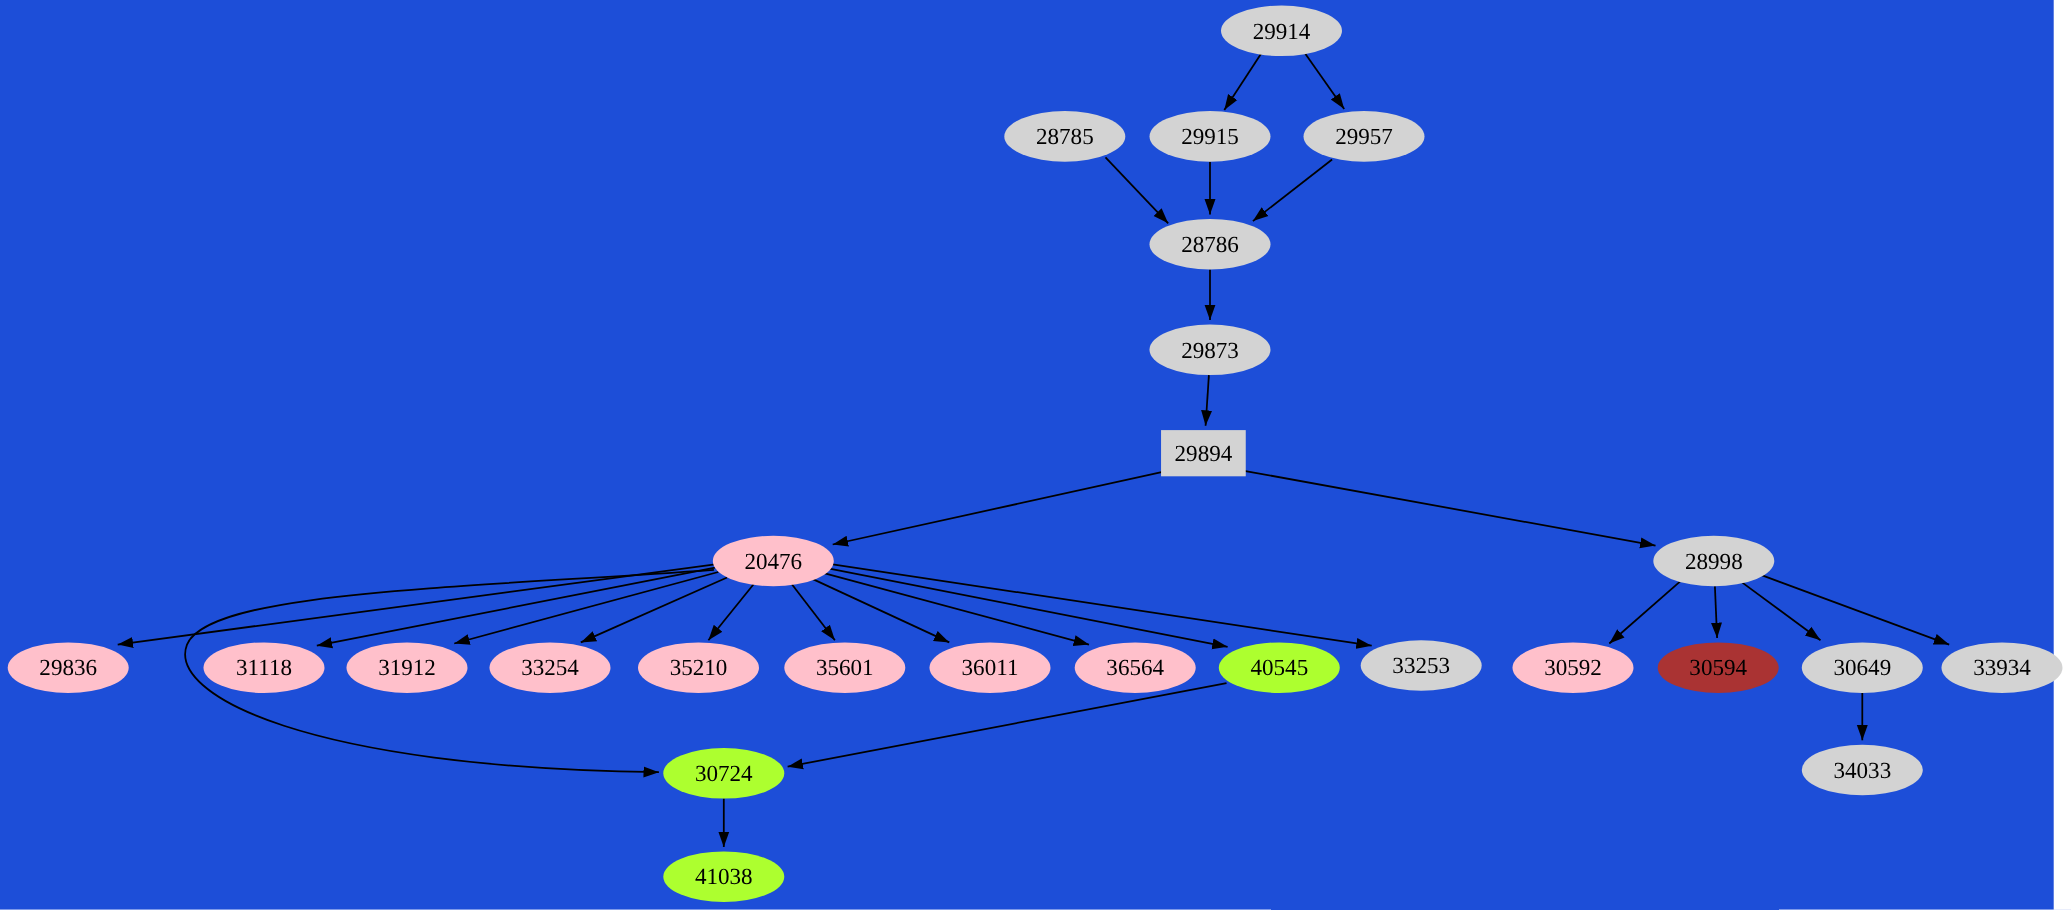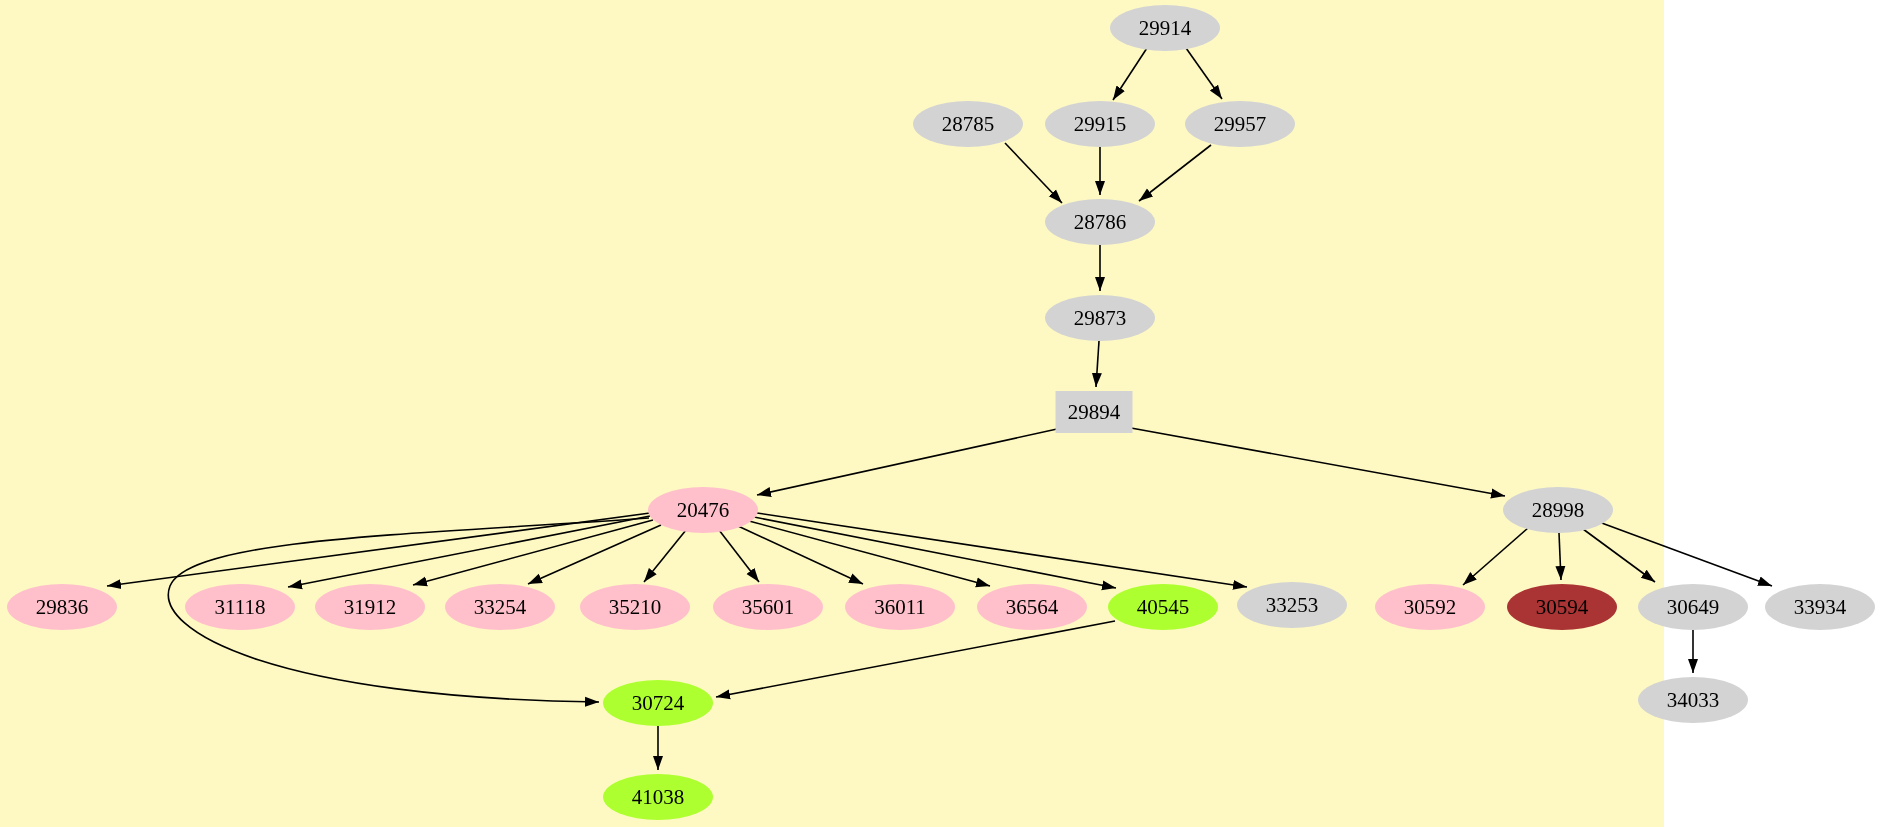--- a/index.html
+++ b/index.html
@@ -1,20 +1,20 @@
 <!DOCTYPE html>
 <html><head>
 <meta charset="utf-8">
 <style>
   html, body { margin: 0; padding: 0; background: #ffffff; }
   .canvas {
     position: relative;
-    width: 1664px;
+    width: 1867px;
     height: 827px;
-    background: #fef9c3;
+    background: #1d4ed8;
     font-family: "Liberation Serif", "DejaVu Serif", serif;
     text-decoration: underline;
   }
   svg { display: block; }
   .edge {
     fill: none;
     stroke: #000000;
     stroke-width: 1.6;
   }
   .node-shape { stroke: none; }

